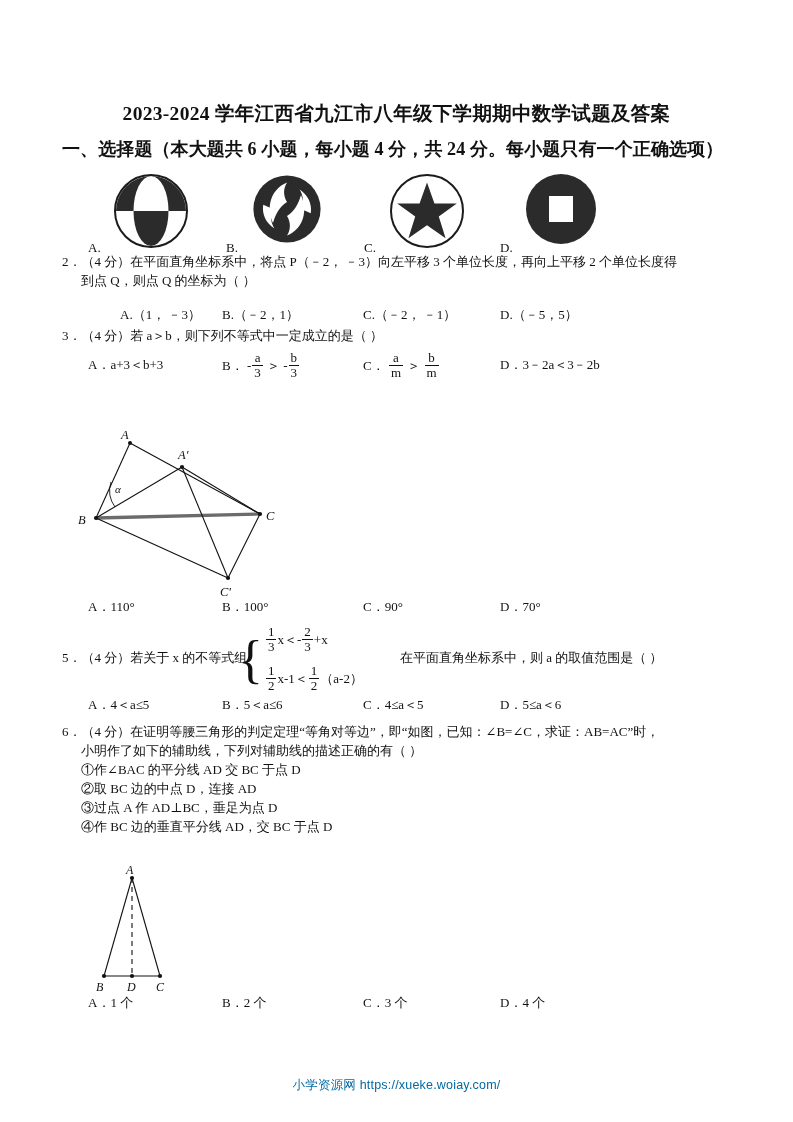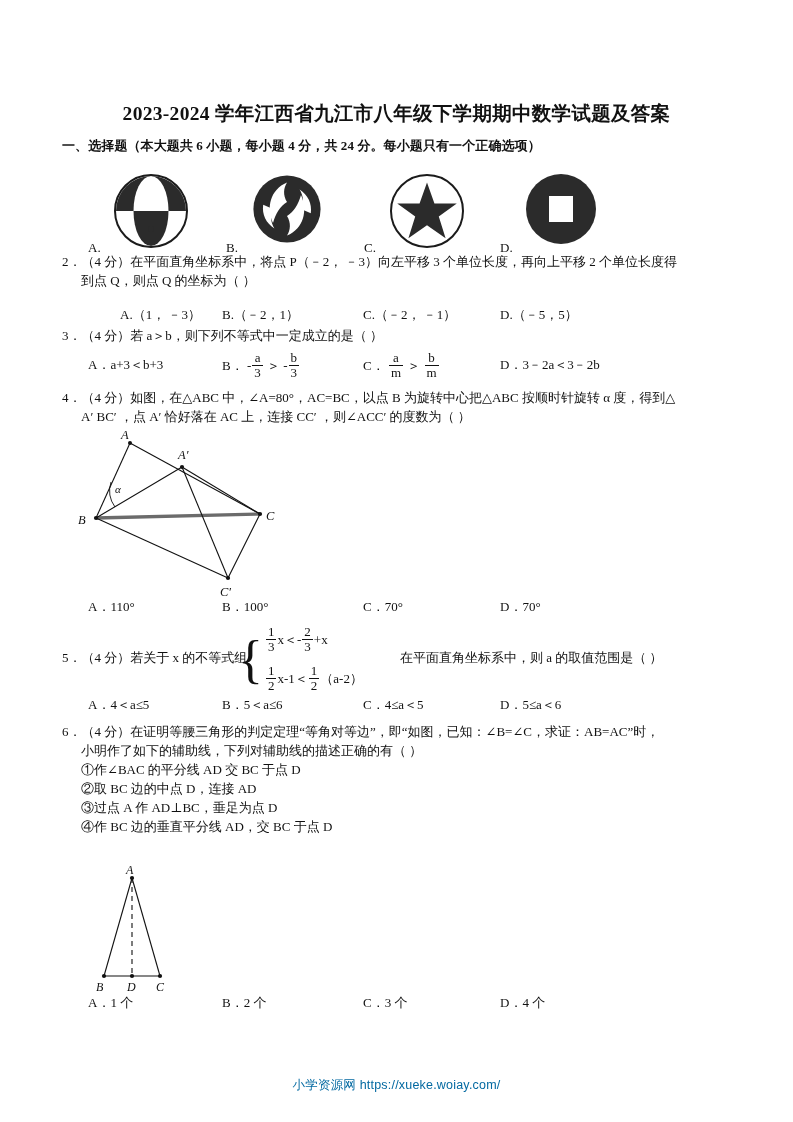--- a/index.html
+++ b/index.html
@@ -18,21 +18,21 @@
     position:absolute;left:0;top:100px;width:793px;
     text-align:center;
     font-size:19.5px;
     font-weight:bold;
     letter-spacing:0.3px;
     font-family:"Liberation Serif","DejaVu Serif",serif;
   }
 
   .section-head{
     position:absolute;left:62px;top:137px;
-    font-size:13px;font-weight:bold;
+    font-size:18px;font-weight:bold;
     letter-spacing:0.1px;
   }
 
   
   .q{position:absolute;font-size:13px;line-height:19px;}
   .qline{white-space:nowrap;}
   .indent{padding-left:19px;}
 
   .opts{position:absolute;font-size:13px;}
   .opt{position:absolute;white-space:nowrap;}
@@ -191,24 +191,20 @@
     <div class="opt" style="left:363px;top:0px;">
       <span>C．</span>
       <span class="frac bigfrac"><span class="num">a</span><span class="den">m</span></span>
       <span>＞</span>
       <span class="frac bigfrac"><span class="num">b</span><span class="den">m</span></span>
     </div>
 
     <div class="opt" style="left:500px;top:4px;">D．3﹣2a＜3﹣2b</div>
   </div>
 
-  <div class="q" style="left:62px;top:388px;">
-    <div class="qline">4．（4 分）如图，在△ABC 中，∠A=80°，AC=BC，以点 B 为旋转中心把△ABC 按顺时针旋转 α 度，得到△</div>
-    <div class="qline indent">A′ BC′ ，点 A′ 恰好落在 AC 上，连接 CC′ ，则∠ACC′ 的度数为（      ）</div>
-  </div>
 
   <svg class="fig" style="left:70px;top:430px;" width="230" height="170" viewBox="0 0 230 170">
 
     <line x1="26" y1="88" x2="190" y2="84" stroke="#6b6b6b" stroke-width="3.4"></line>
 
     <line x1="60" y1="13" x2="26" y2="88" stroke="#111" stroke-width="1.1"></line>
     <line x1="60" y1="13" x2="190" y2="84" stroke="#111" stroke-width="1.1"></line>
 
     <line x1="26" y1="88" x2="112" y2="37" stroke="#111" stroke-width="1.1"></line>
 
@@ -232,21 +228,21 @@
     <text x="108" y="29" font-size="12.5" font-style="italic" font-family="Liberation Serif, serif" fill="#111">A′</text>
     <text x="8" y="94" font-size="12.5" font-style="italic" font-family="Liberation Serif, serif" fill="#111">B</text>
     <text x="196" y="90" font-size="12.5" font-style="italic" font-family="Liberation Serif, serif" fill="#111">C</text>
     <text x="150" y="166" font-size="12.5" font-style="italic" font-family="Liberation Serif, serif" fill="#111">C′</text>
     <text x="45" y="63" font-size="11" font-style="italic" font-family="Liberation Serif, serif" fill="#111">α</text>
   </svg>
 
   <div class="opts" style="left:0;top:598px;width:793px;">
     <div class="opt" style="left:88px;">A．110°</div>
     <div class="opt" style="left:222px;">B．100°</div>
-    <div class="opt" style="left:363px;">C．70°</div>
+    <div class="opt" style="left:363px;">C．90°</div>
     <div class="opt" style="left:500px;">D．70°</div>
   </div>
 
   <div class="q" style="left:62px;top:648px;">
     <div class="qline">5．（4 分）若关于 x 的不等式组</div>
   </div>
 
   <div class="sys" style="left:238px;top:626px;">
     <div class="brace">{</div>
     <div class="sysrows">

